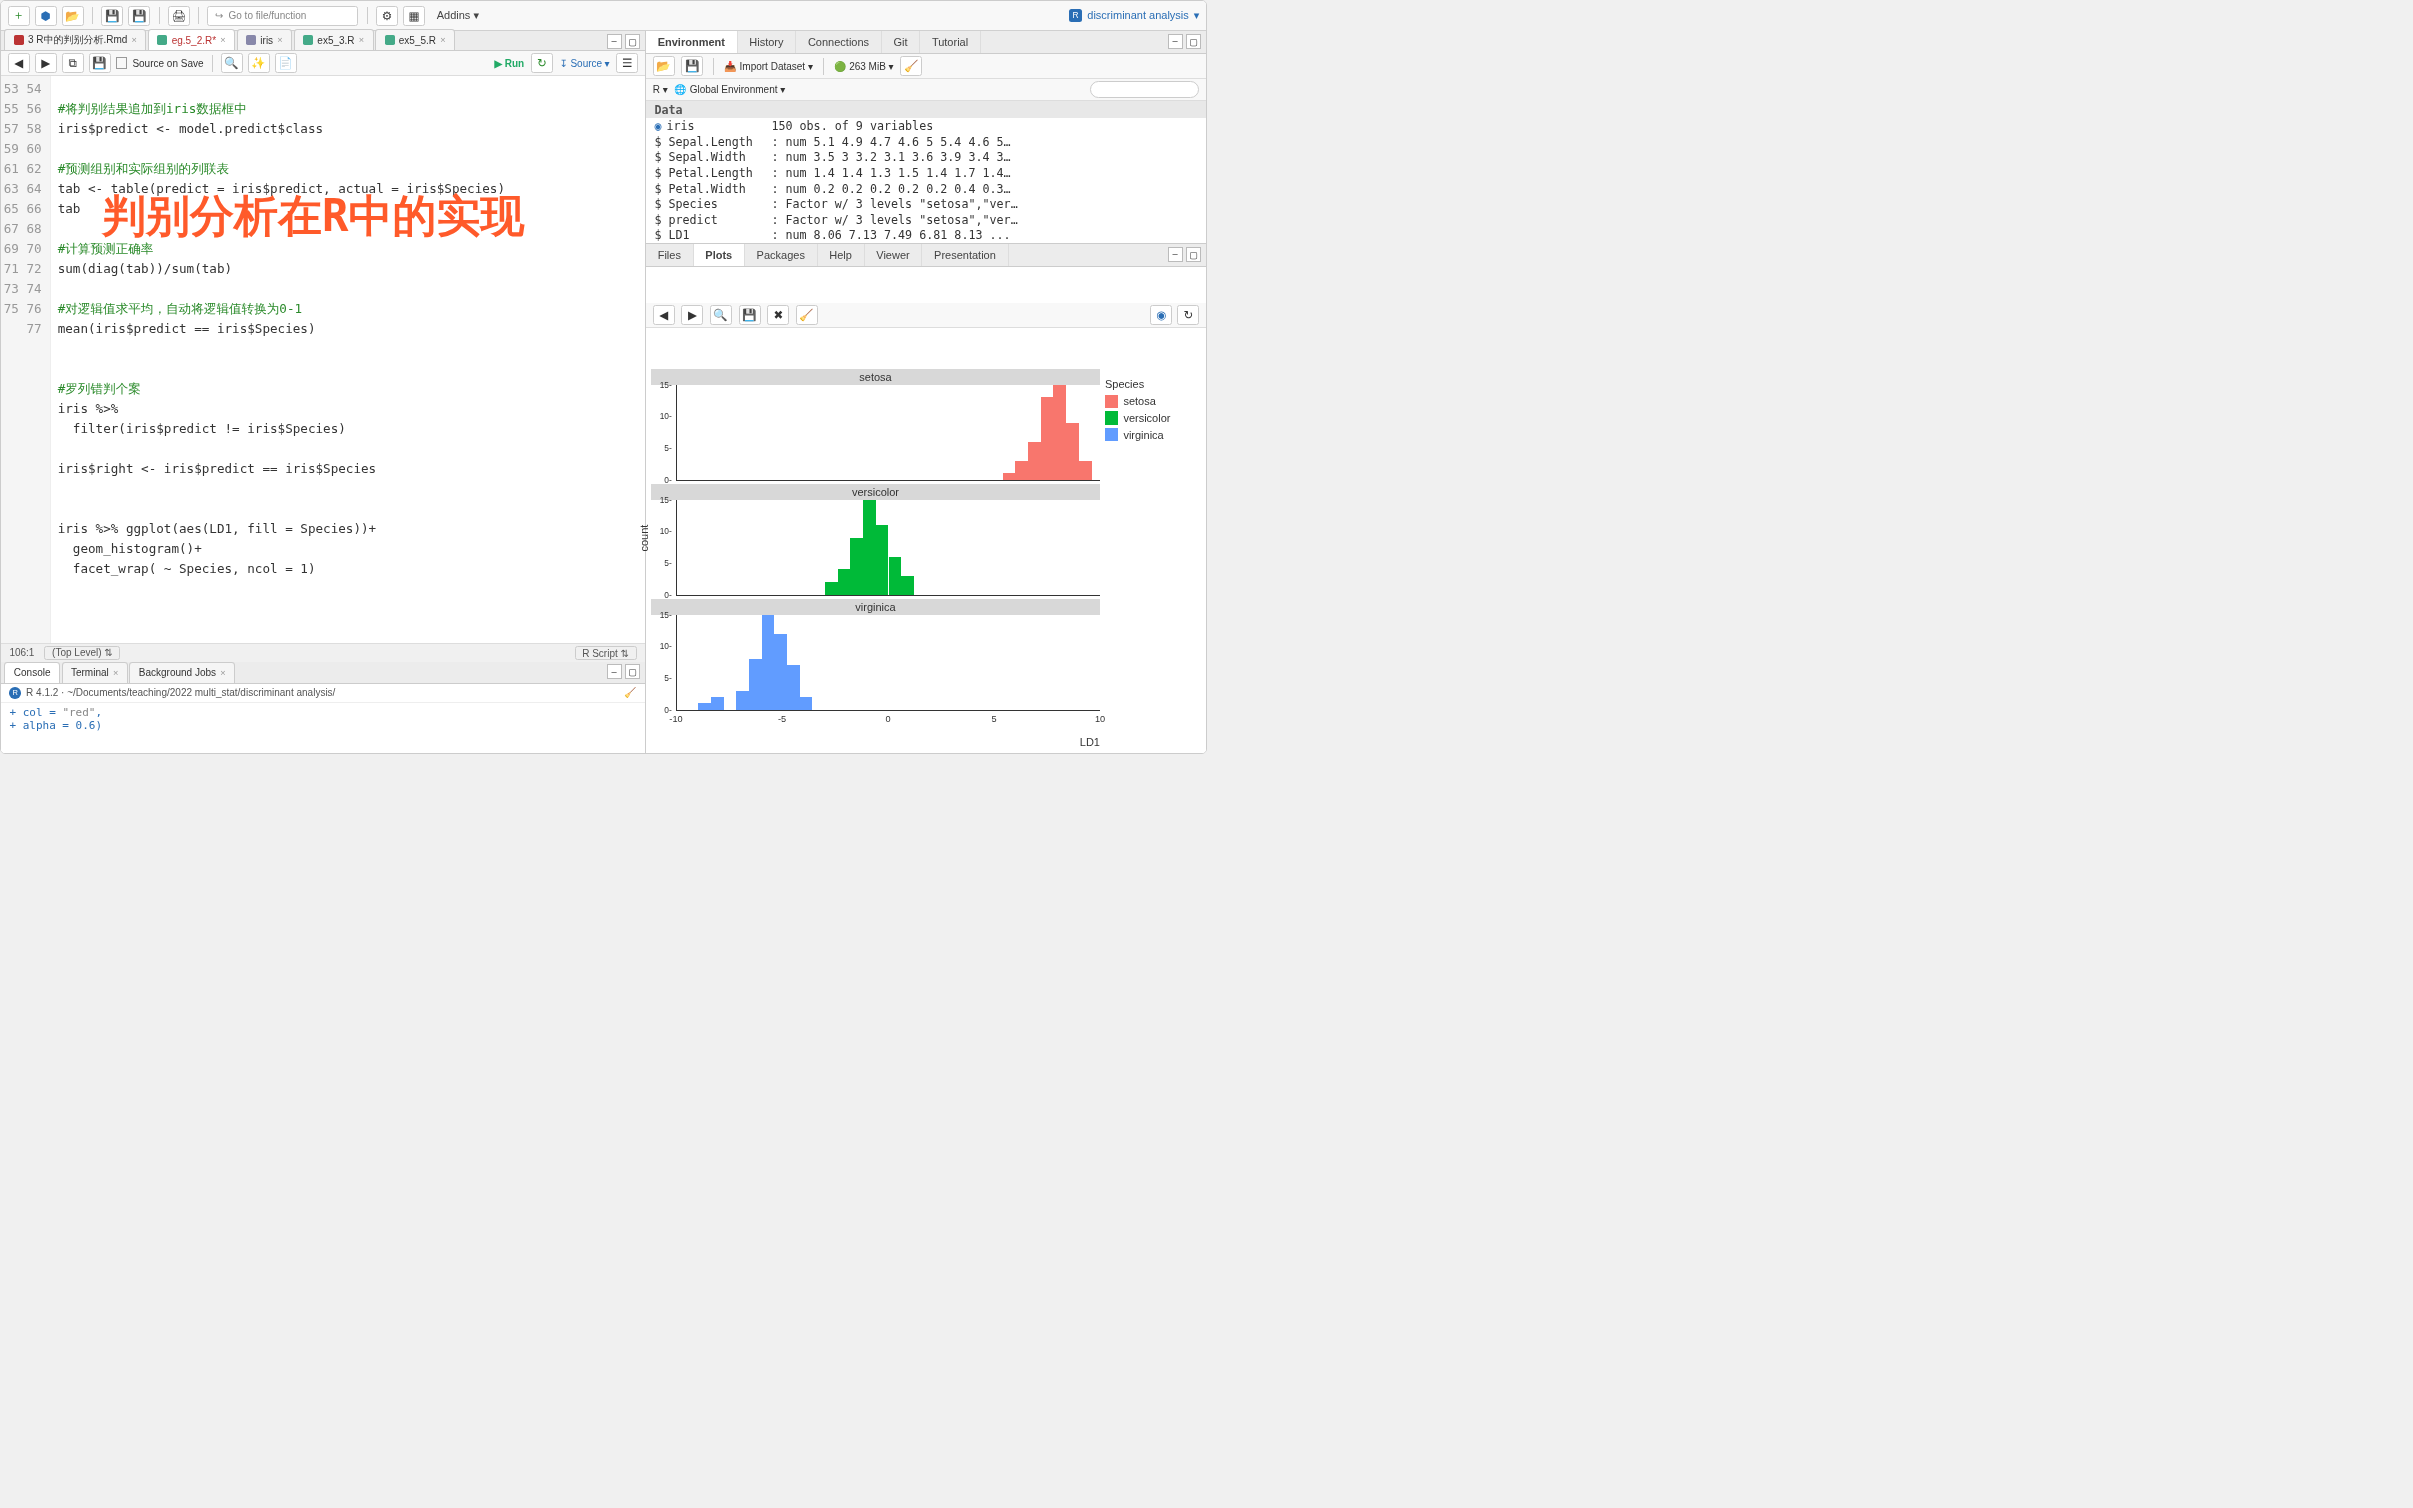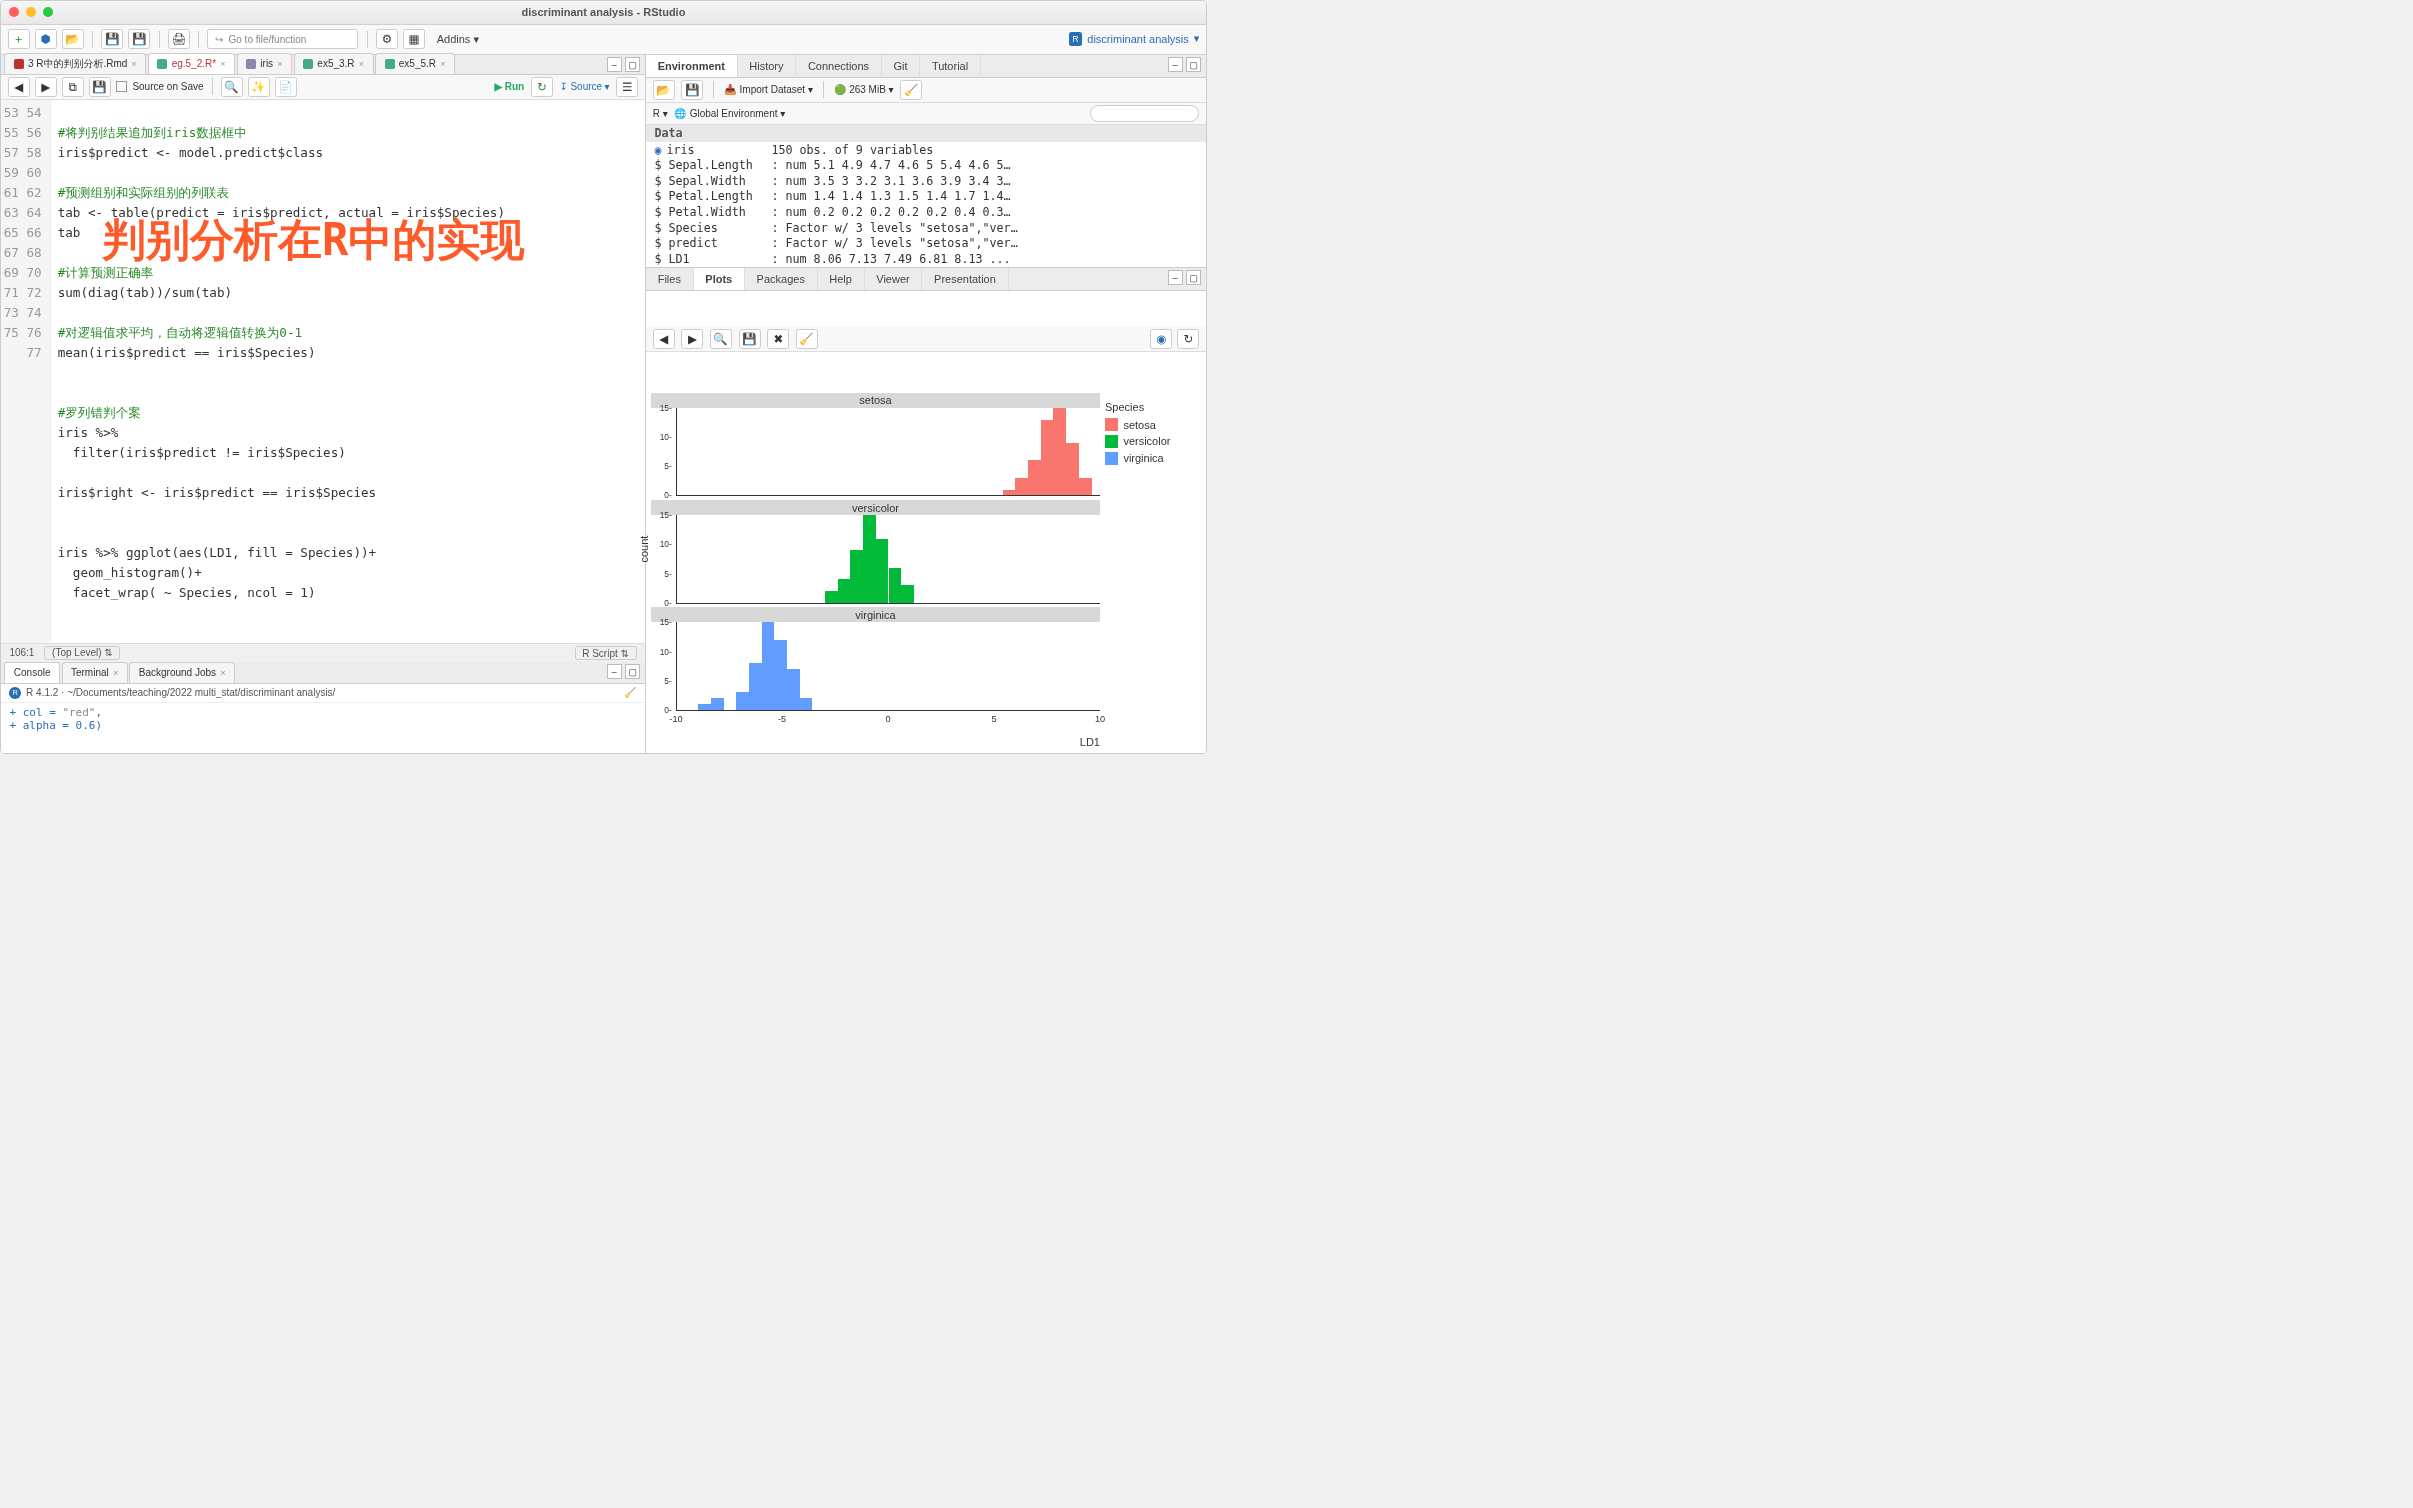--- a/index.html
+++ b/index.html
@@ -73,28 +73,20 @@
 .legend { width: 101px; padding: 8.4px 5px; font-size: 11px; }
 .legend-title { font-weight: 400; margin-bottom: 5px; }
 .legend-item { display: flex; align-items: center; gap: 5px; margin: 3.4px 0; }
 .sw { width: 13.4px; height: 13.4px; }
 .chk { width:11.7px; height:11.7px; border:0.8px solid #999; display:inline-block; }
 </style>
 </head>
 <body>
 
 <div class="window">
-  <div class="titlebar">
-    <div class="traffic">
-      <div class="tl r"></div>
-      <div class="tl y"></div>
-      <div class="tl g"></div>
-    </div>
-    <div class="title">discriminant analysis - RStudio</div>
-  </div>
 
   <div class="main-toolbar">
     <span class="tb-btn" style="color:#2a8a2a">＋</span>
     <span class="tb-btn" style="color:#2a6eb5">⬢</span>
     <span class="tb-btn" style="color:#d9952e">📂</span>
     <span class="tb-sep"></span>
     <span class="tb-btn" style="color:#2a6eb5">💾</span>
     <span class="tb-btn" style="color:#2a6eb5">💾</span>
     <span class="tb-sep"></span>
     <span class="tb-btn">🖨</span>

